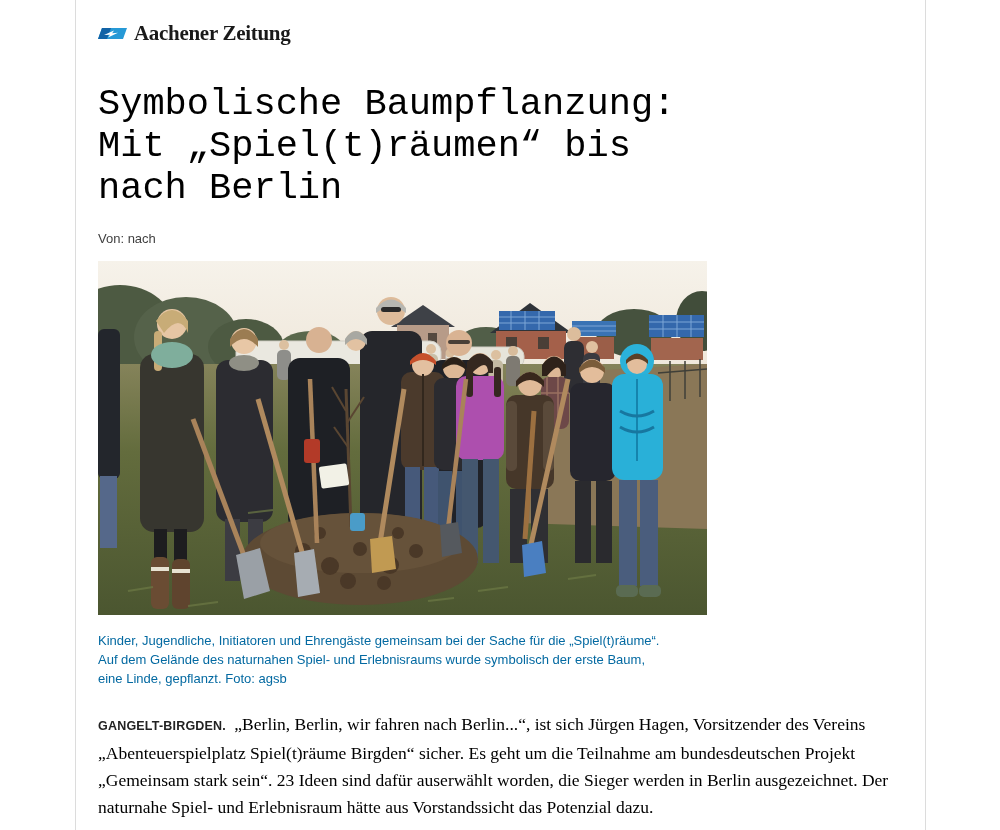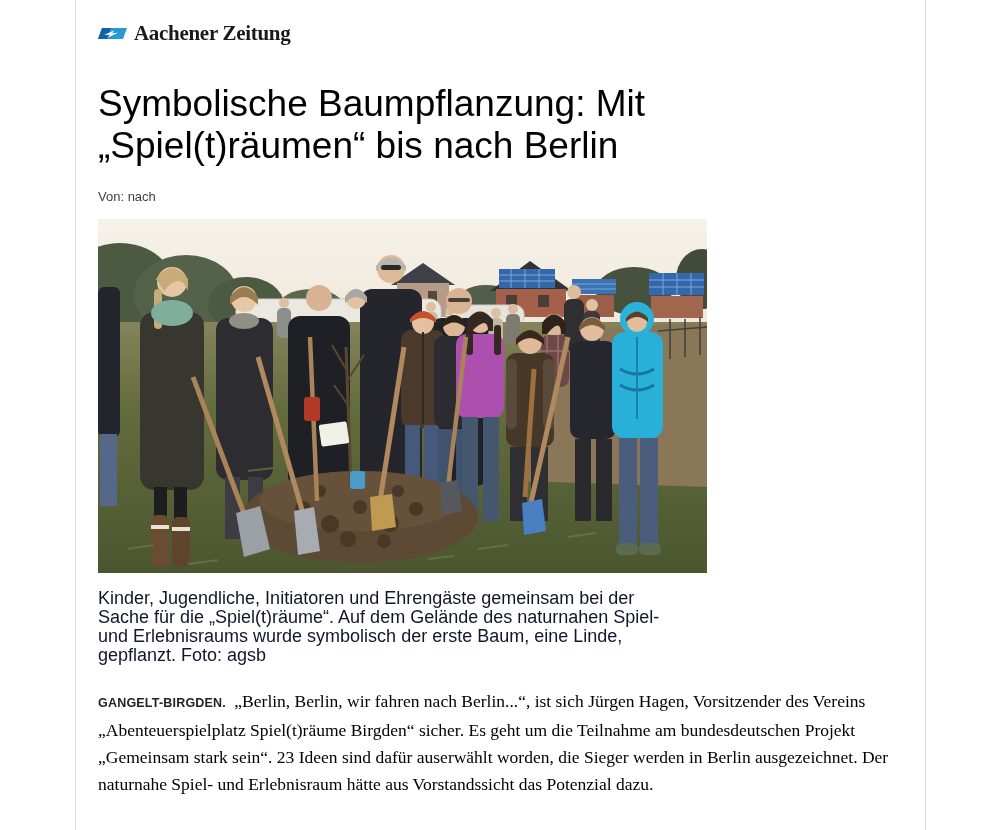--- a/index.html
+++ b/index.html
@@ -16,33 +16,33 @@
 
   .masthead { margin-top:21px; display:flex; align-items:center; gap:7px; cursor:pointer; }
   .logo-mark { width:29px; height:15px; display:block; }
   .brand {
     font-family:"Liberation Serif", serif; font-weight:700;
     font-size:21px; color:#1a1a1a; letter-spacing:-0.3px;
   }
 
   h1.headline {
     margin-top:37px;
-    font-family:Liberation Sans, sans-serif; font-weight:400;
+    font-family:Liberation Mono, monospace; font-weight:400;
     font-size:37px; line-height:42px; color:#000;
     max-width:640px;
   }
 
   .byline { margin-top:21px; font-size:13px; line-height:18px; color:#3f3f3f; }
 
   figure.photo { margin-top:13px; width:609px; }
   .photo svg { display:block; width:609px; height:354px; }
 
   figcaption.caption {
     margin-top:16px; width:568px;
-    font-size:18px; line-height:19px; color:#0f172a;
+    font-size:13px; line-height:19px; color:#0369a1;
   }
 
   .article-body {
     margin-top:23px; width:793px;
     font-family:"Liberation Serif", serif;
     font-size:17.5px; line-height:27px; color:#000;
   }
   .location-tag {
     font-family:"Liberation Sans", sans-serif;
     font-weight:700; font-size:12.5px; letter-spacing:0.2px; color:#222;

